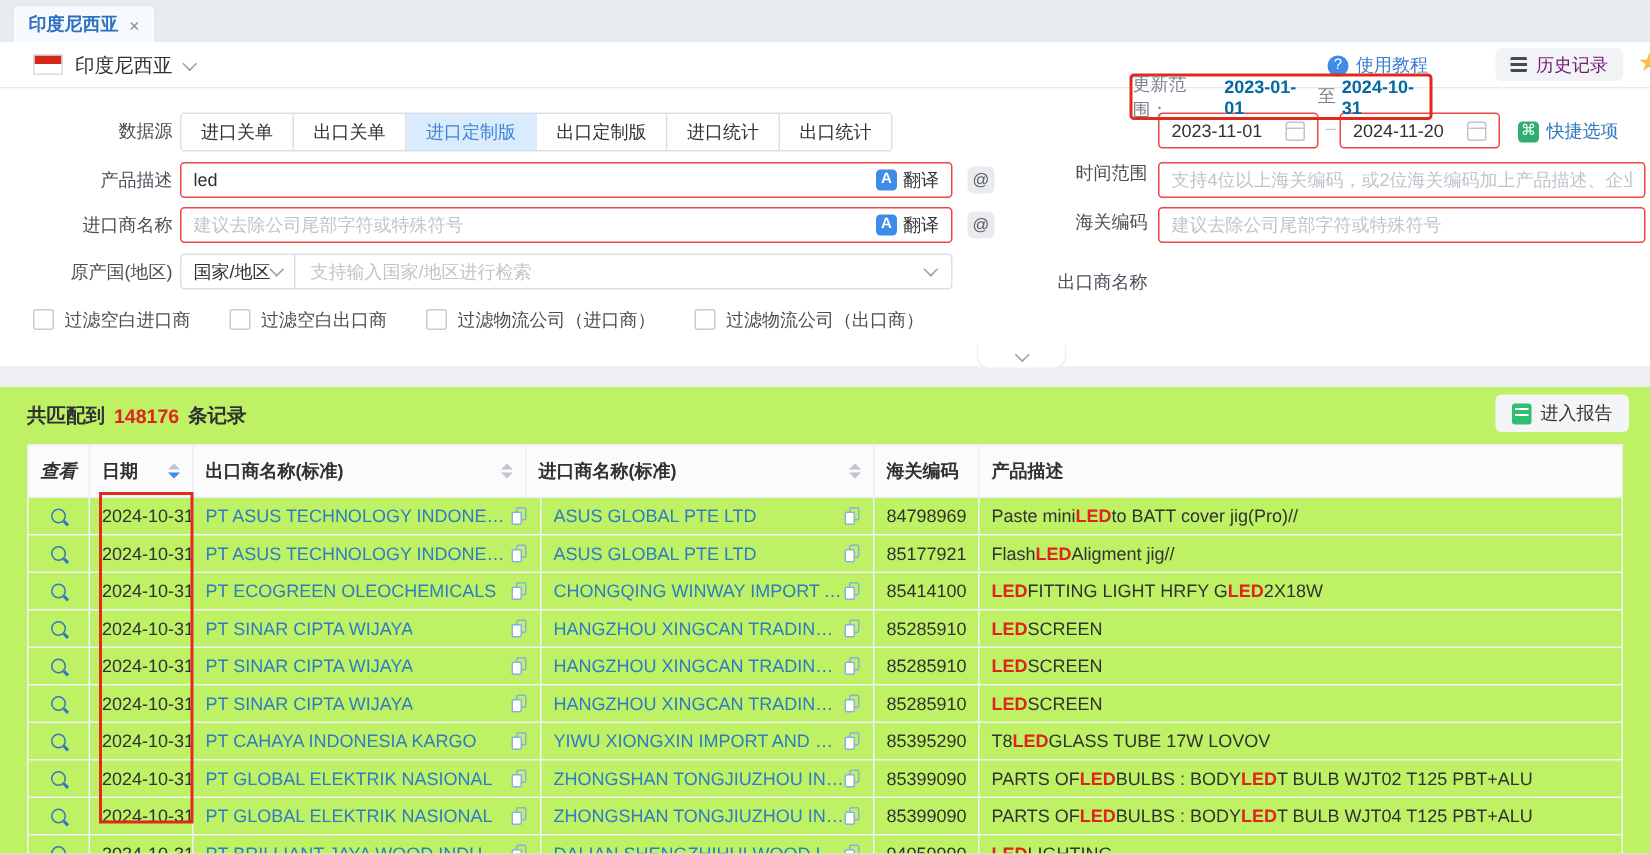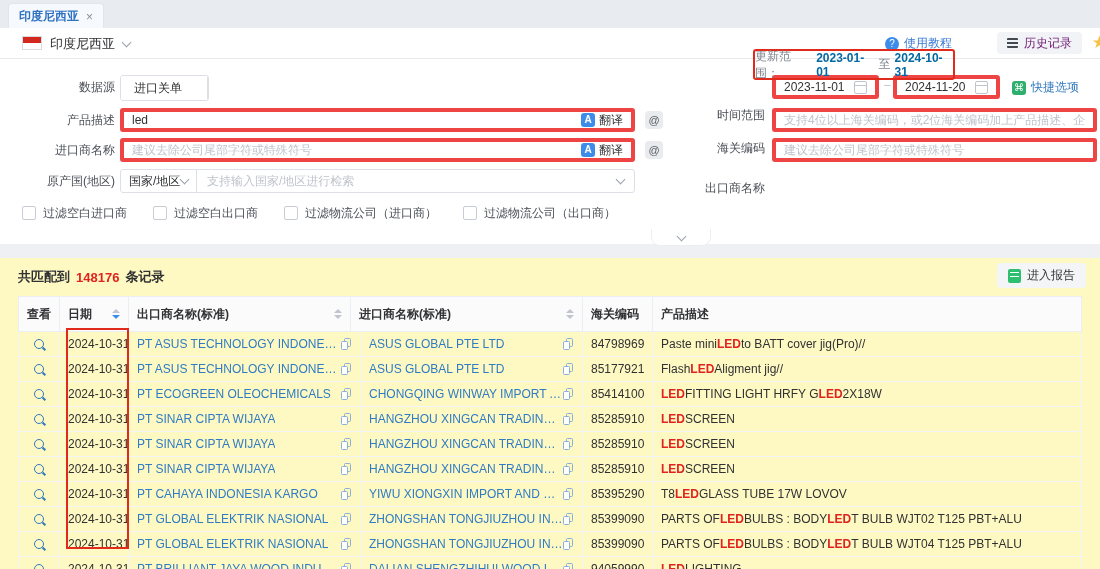--- a/index.html
+++ b/index.html
@@ -32,21 +32,21 @@
   
   .filters{position:absolute;left:0;top:59px;width:1100px;height:185px;background:#ffffff;}
   .flabel{position:absolute;width:95px;text-align:right;color:#4a4f57;line-height:24px;}
   .flabel.r{width:62px;margin-top:28px;}
 
   .seg{position:absolute;left:120px;display:flex;border:1px solid #dcdfe6;border-radius:3px;overflow:hidden;height:24px;}
   .seg .ds-tab{padding:0 13px;line-height:24px;border-right:1px solid #dcdfe6;background:#fff;color:#303133;cursor:pointer;white-space:nowrap;}
   .seg .ds-tab:last-child{border-right:none;}
   .seg .ds-tab.active{background:#d9ebfc;color:#3e86d6;border-color:#d9ebfc;}
 
-  .inp{box-sizing:border-box;height:24px;border:4px solid #ef4444;border-radius:3px;background:#fff;display:flex;align-items:center;padding:0 8px;color:#303133;}
+  .inp{box-sizing:border-box;height:24px;border:1px solid #ef4444;border-radius:3px;background:#fff;display:flex;align-items:center;padding:0 8px;color:#303133;}
   .ph{color:#bfc4cc;white-space:nowrap;overflow:hidden;}
   .trans{margin-left:auto;display:flex;align-items:center;gap:4px;color:#303133;cursor:pointer;flex:none;}
   .trans-ico{width:14px;height:14px;border-radius:3px;background:#3d8cea;color:#fff;font-size:10px;line-height:14px;text-align:center;font-weight:bold;}
   .atbtn{position:absolute;width:18px;height:18px;border-radius:4px;background:#e9ebee;color:#5a5f66;font-size:11px;line-height:18px;text-align:center;cursor:pointer;}
 
   .cal{margin-left:auto;width:11px;height:11px;border:1.3px solid #c0c4cc;border-radius:2px;position:relative;flex:none;}
   .cal::after{content:"";position:absolute;left:0;right:0;top:3px;border-top:1.3px solid #c0c4cc;}
   .dash{position:absolute;color:#c0c4cc;top:2px;}
 
   .quick{position:absolute;display:flex;align-items:center;gap:5px;color:#3178be;cursor:pointer;}
@@ -58,31 +58,31 @@
   .origin .endchev{margin-right:10px;}
 
   .cbrow{position:absolute;left:22px;top:145px;display:flex;gap:26px;align-items:center;height:18px;}
   .cbitem{display:flex;align-items:center;gap:7px;cursor:pointer;color:#4a4f57;}
   .cbbox{width:12px;height:12px;border:1px solid #c8ccd4;border-radius:2px;background:#fff;flex:none;}
 
   .collapse-tab{position:absolute;left:651px;top:229px;width:58px;height:16px;background:#fff;border:1px solid #eceef2;border-top:none;border-radius:0 0 9px 9px;display:flex;align-items:center;justify-content:center;z-index:4;cursor:pointer;}
   .collapse-tab .chev{border-color:#9aa0a8;margin-top:-2px;}
 
   
-  .results{position:absolute;left:0;top:258px;width:1100px;height:311px;background:#fef9c3;}
+  .results{position:absolute;left:0;top:258px;width:1100px;height:311px;background:#bef264;}
   .match{position:absolute;left:18px;top:10px;font-size:13px;font-weight:bold;color:#303133;display:flex;gap:6px;align-items:center;}
   .match .cnt{color:#e0231e;}
   .reportbtn{position:absolute;right:14px;top:5px;height:25px;padding:0 11px;background:#f3f5f7;border-radius:4px;display:flex;align-items:center;gap:6px;color:#303133;cursor:pointer;}
   .rep-ico{width:13px;height:14px;border-radius:2px;background:#2fbf71;position:relative;}
   .rep-ico::after{content:"";position:absolute;left:2px;right:2px;top:3px;height:8px;background:repeating-linear-gradient(#fff 0 1.5px,transparent 1.5px 4px);}
 
   .tbl{position:absolute;left:18px;top:38px;width:1064px;}
   .thead{display:flex;height:34px;background:#fbfbfc;border-top:1px solid #ebeef2;border-bottom:1px solid #ebeef2;align-items:center;font-weight:bold;color:#303133;}
   .th{display:flex;align-items:center;gap:6px;padding:0 8px;box-sizing:border-box;height:100%;border-right:1px solid #ebeef2;}
-  .th:first-child{border-left:1px solid #ebeef2;justify-content:flex-start;}
+  .th:first-child{border-left:1px solid #ebeef2;justify-content:flex-start;font-style:italic;}
   .th:last-child{border-right:1px solid #ebeef2;}
   .c0{width:42px;flex:none;}
   .c1{width:69px;flex:none;}
   .c2{width:232px;flex:none;}
   .c3{width:222px;flex:none;}
   .c4{width:70px;flex:none;}
   .c5{flex:1;min-width:0;}
   .sorter{display:flex;flex-direction:column;gap:2px;margin-left:auto;cursor:pointer;}
   .car-up{width:0;height:0;border-left:4px solid transparent;border-right:4px solid transparent;border-bottom:4px solid #c0c4cc;}
   .car-down{width:0;height:0;border-left:4px solid transparent;border-right:4px solid transparent;border-top:4px solid #c0c4cc;}
@@ -133,21 +133,21 @@
   <div class="upd-box">
     <span class="lbl">更新范围：</span>
     <span class="d">2023-01-01</span>
     <span class="zhi">至</span>
     <span class="d">2024-10-31</span>
   </div>
 
   <div class="filters">
 
     <div class="flabel" style="left:20px;top:16px;">数据源</div>
-    <div class="seg" style="top:16px;flex-direction:column;">
+    <div class="seg" style="top:16px;">
       <span class="ds-tab">进口关单</span>
       <span class="ds-tab">出口关单</span>
       <span class="ds-tab active">进口定制版</span>
       <span class="ds-tab">出口定制版</span>
       <span class="ds-tab">进口统计</span>
       <span class="ds-tab">出口统计</span>
     </div>
 
     <div class="flabel r" style="left:703px;top:16px;">时间范围</div>
     <div class="inp" style="position:absolute;left:772px;top:16px;width:107px;">

